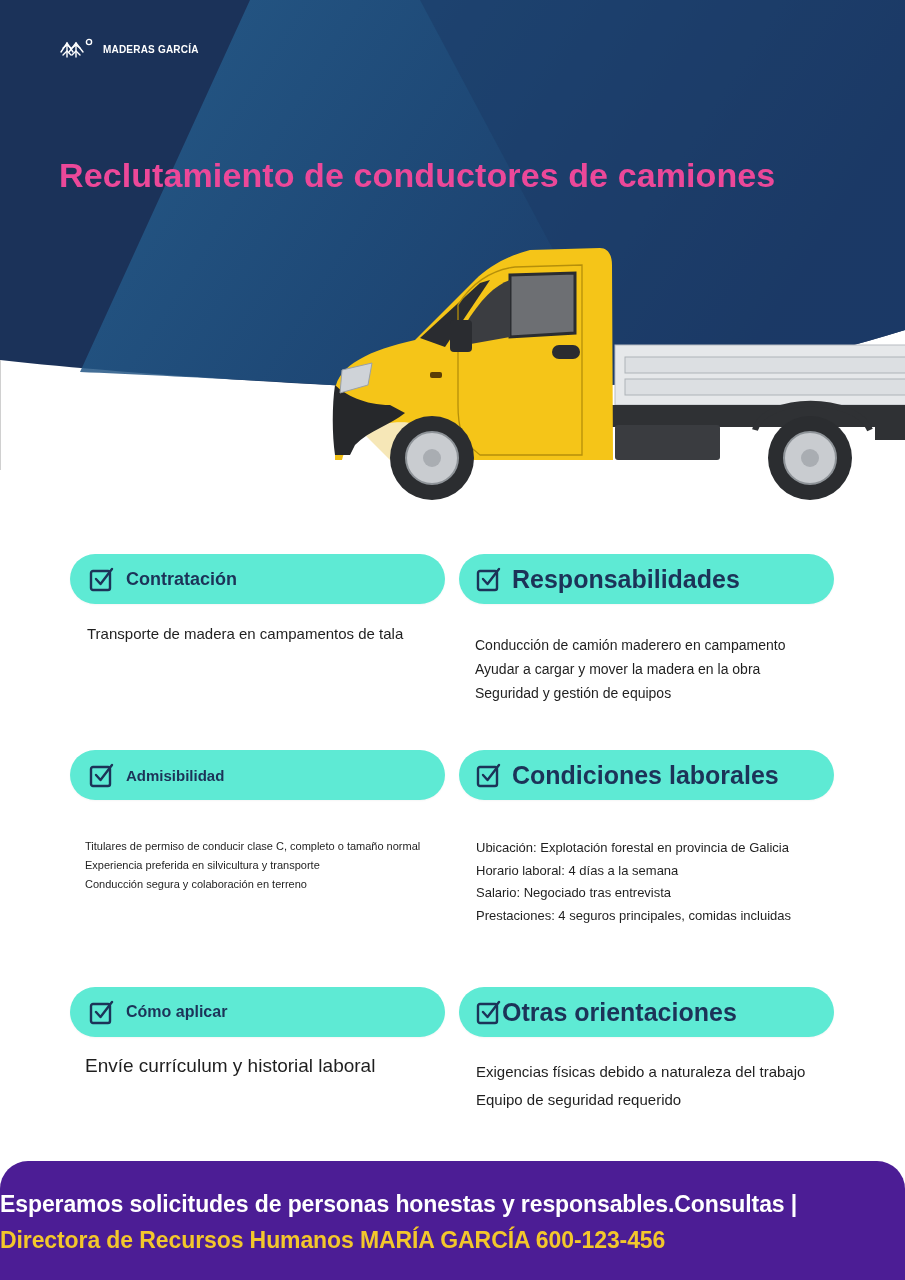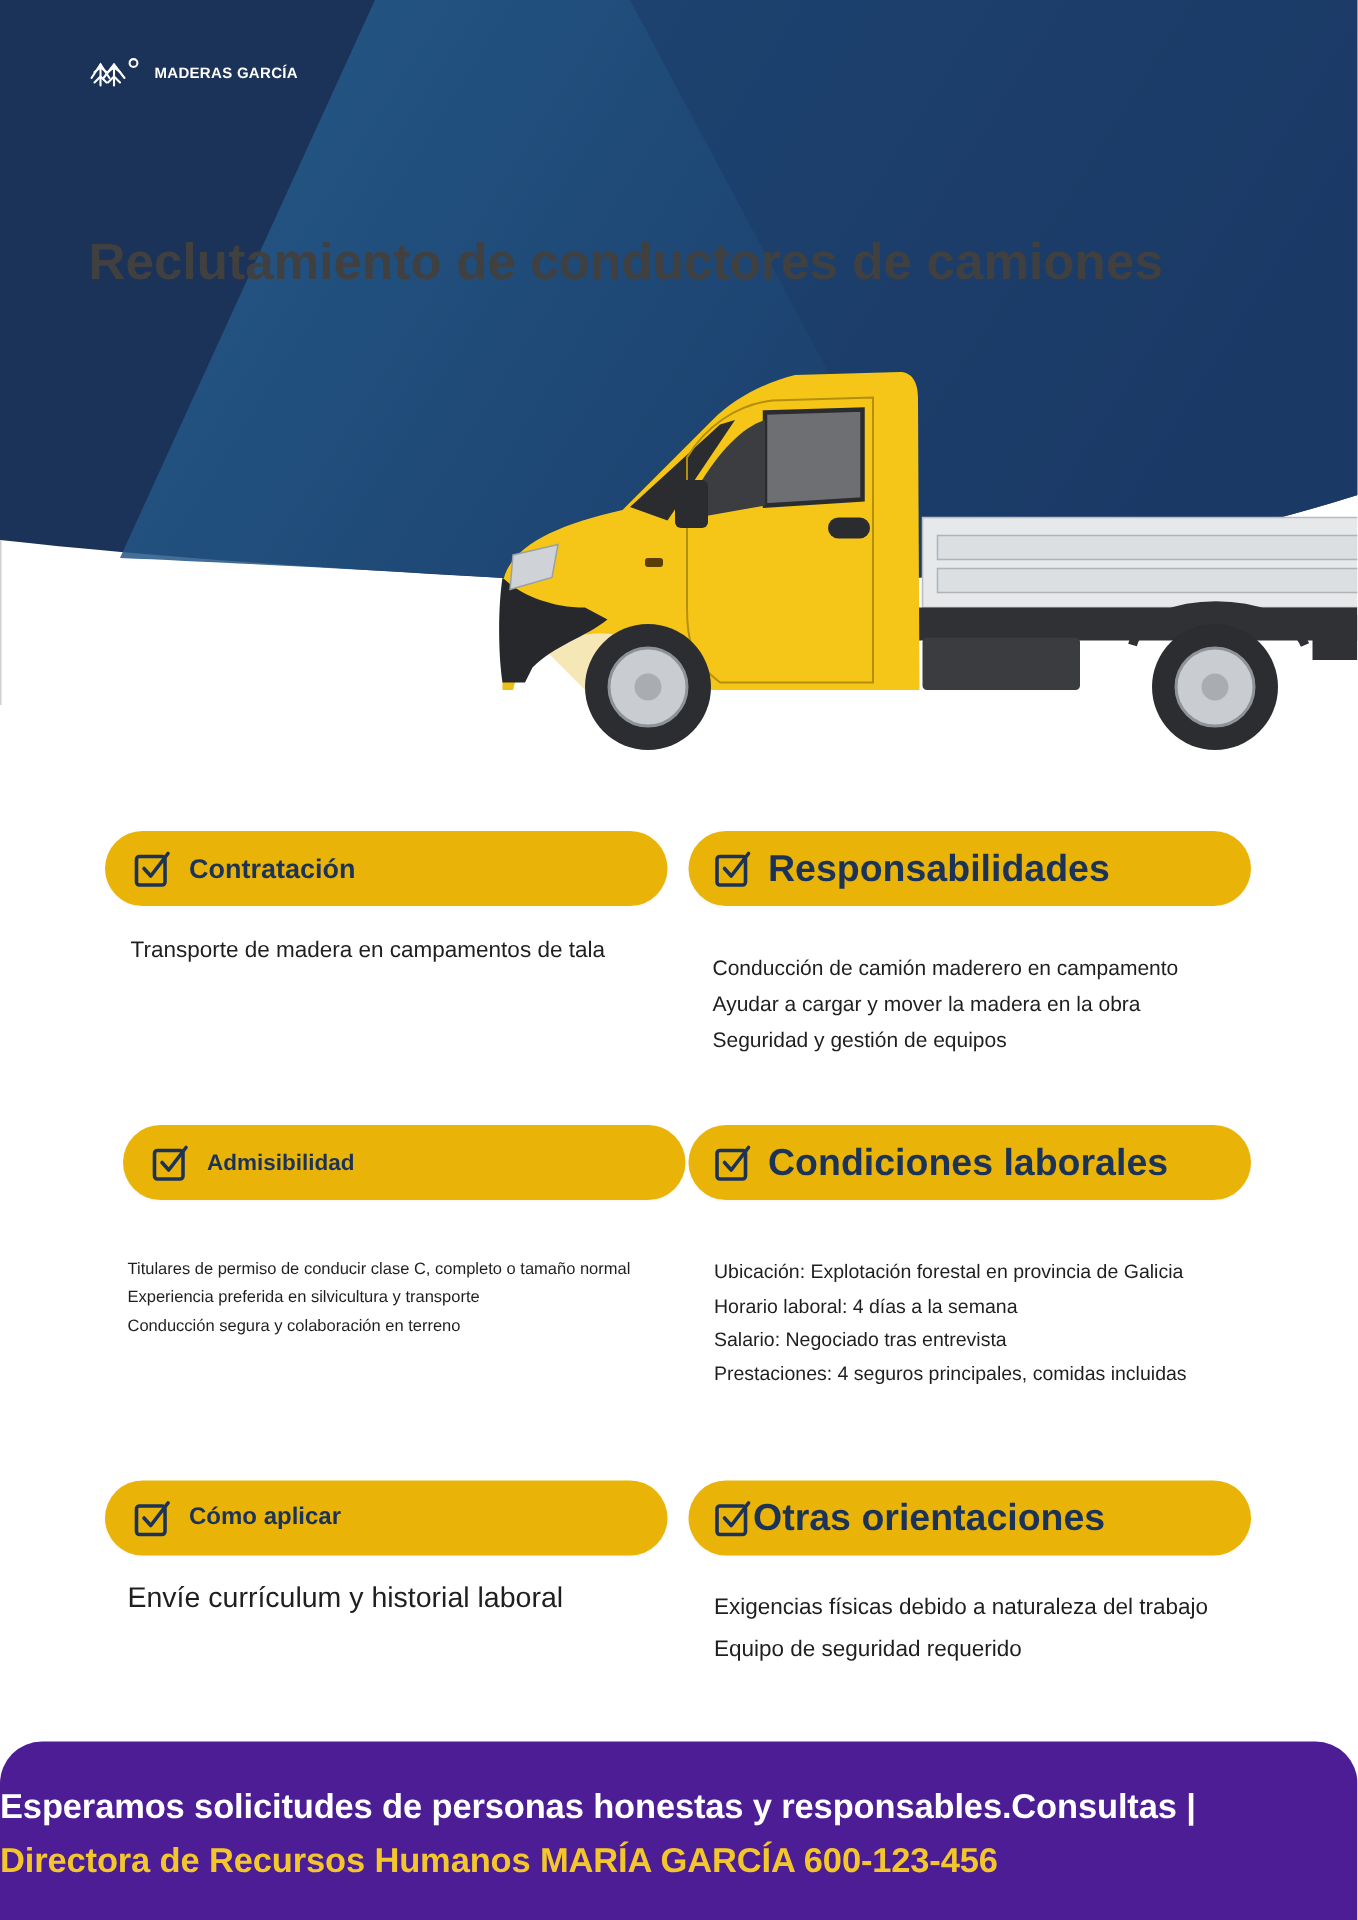--- a/index.html
+++ b/index.html
@@ -5,26 +5,26 @@
     * { box-sizing: border-box; margin: 0; padding: 0; }
     html, body { width: 905px; height: 1280px; background: #ffffff; overflow: hidden; }
     body { position: relative; font-family: "Liberation Sans", "DejaVu Sans", sans-serif; color: #1f1f1f; }
 
     
     .hero { position: absolute; left: 0; top: 0; width: 905px; height: 520px; overflow: hidden; }
     .hero-bg { position: absolute; left: 0; top: 0; width: 905px; height: 520px; }
     .brand { position: absolute; left: 59px; top: 38px; display: flex; align-items: center; gap: 8px; }
     .brand-mark { width: 36px; height: 22px; }
     .brand-name { color: #ffffff; font-size: 10px; font-weight: 700; letter-spacing: 0.2px; }
-    .hero-title { position: absolute; left: 59px; top: 156px; color: #404040; font-size: 34px; font-weight: 700; letter-spacing: 0.1px; white-space: nowrap; }
+    .hero-title { position: absolute; left: 59px; top: 156px; color: #ec4899; font-size: 34px; font-weight: 700; letter-spacing: 0.1px; white-space: nowrap; }
     .truck { position: absolute; left: 330px; top: 245px; width: 575px; height: 260px; }
 
     
     .section { position: absolute; }
-    .pill { position: absolute; height: 50px; border-radius: 25px; background: #eab308; display: flex; align-items: center; box-shadow: 0 1px 2px rgba(0,0,0,0.04); }
+    .pill { position: absolute; height: 50px; border-radius: 25px; background: #5eead4; display: flex; align-items: center; box-shadow: 0 1px 2px rgba(0,0,0,0.04); }
     .pill .check { width: 26px; height: 26px; flex: 0 0 auto; }
     .pill-title { color: #1c3358; font-weight: 700; white-space: nowrap; }
     .body-text { position: absolute; color: #1f1f1f; white-space: nowrap; }
     .body-text p { margin: 0; }
 
     
     .footer { position: absolute; left: 0; top: 1161px; width: 905px; height: 119px; background: #4c1d95; border-radius: 28px 28px 0 0; text-align: left; }
     .footer-line1 { position: absolute; left: 0; right: 0; top: 30px; color: #ffffff; font-size: 23px; font-weight: 700; letter-spacing: -0.1px; }
     .footer-line2 { position: absolute; left: 0; right: 0; top: 66px; color: #f3c72b; font-size: 23px; font-weight: 700; letter-spacing: -0.1px; }
   </style>
@@ -134,21 +134,21 @@
     <span class="pill-title" style="font-size:25px;">Responsabilidades</span>
   </div>
   <div class="body-text" style="left:475px; top:633px; font-size:14px; line-height:24px;">
     <p>Conducción de camión maderero en campamento</p>
     <p>Ayudar a cargar y mover la madera en la obra</p>
     <p>Seguridad y gestión de equipos</p>
   </div>
 </div>
 
 <div class="section">
-  <div class="pill" style="left:82px; top:750px; width:375px; padding-left:19px; gap:11px;">
+  <div class="pill" style="left:70px; top:750px; width:375px; padding-left:19px; gap:11px;">
     <svg class="check" viewBox="0 0 26 26">
       <rect x="2" y="5" width="19" height="19" rx="2" fill="none" stroke="#1c3358" stroke-width="2.4"></rect>
       <path d="M7,13 L11.5,18 L23,3" fill="none" stroke="#1c3358" stroke-width="2.4" stroke-linecap="round" stroke-linejoin="round"></path>
     </svg>
     <span class="pill-title" style="font-size:15px;">Admisibilidad</span>
   </div>
   <div class="body-text" style="left:85px; top:837px; font-size:11px; line-height:19px;">
     <p>Titulares de permiso de conducir clase C, completo o tamaño normal</p>
     <p>Experiencia preferida en silvicultura y transporte</p>
     <p>Conducción segura y colaboración en terreno</p>

